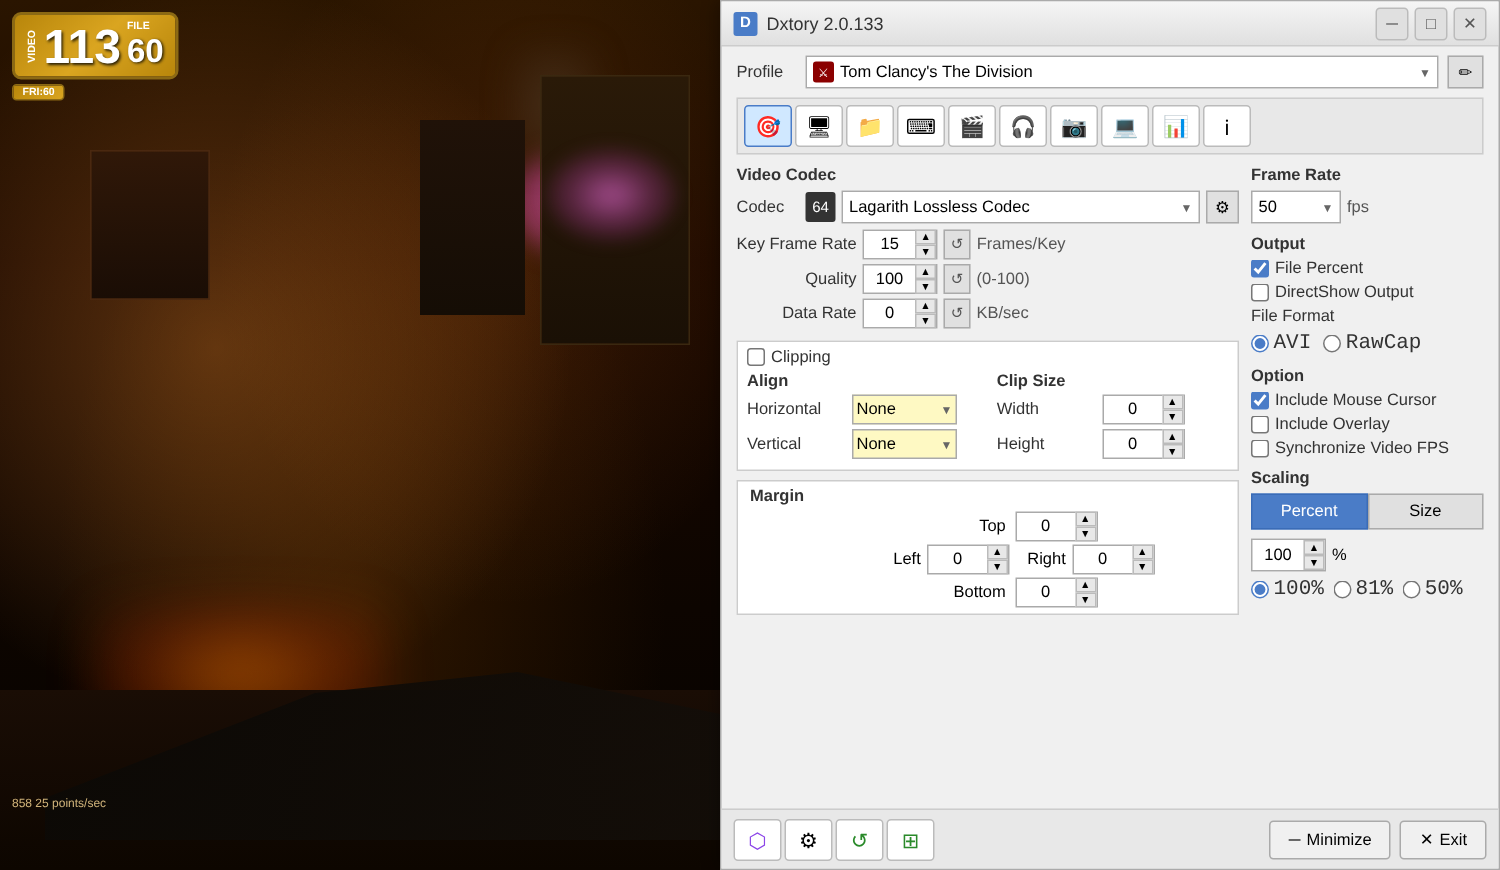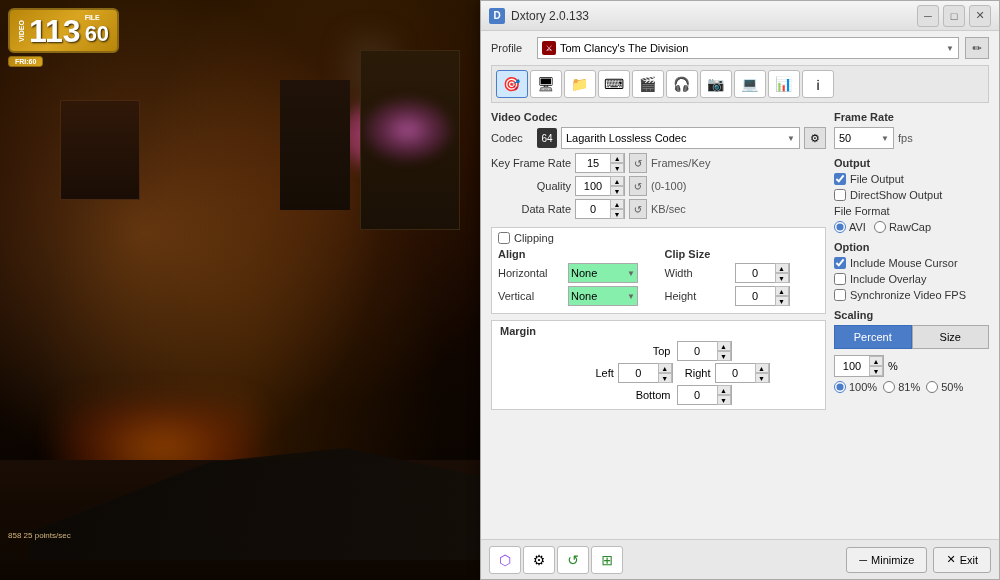--- a/index.html
+++ b/index.html
@@ -418,21 +418,21 @@
       margin-bottom: 3px;
     }
     .clip-row-label {
       font-size: 11px;
       color: #333;
       min-width: 50px;
     }
     .clip-select {
       width: 70px; height: 20px;
       border: 1px solid #aaa;
-      background: #86efac;
+      background: #fef9c3;
       font-size: 11px;
       padding: 0 2px;
       display: flex; align-items: center; justify-content: space-between;
       cursor: pointer;
     }
     .clip-spinbox {
       width: 55px; height: 20px;
       border: 1px solid #aaa;
       background: white;
       display: flex; align-items: center;
@@ -514,22 +514,23 @@
       display: flex;
       align-items: center;
       gap: 3px;
     }
     .radio-input {
       width: 12px; height: 12px;
       cursor: pointer;
       accent-color: #4a7cc7;
     }
     .radio-label {
-      font-size: 11px;
-      color: #333;
+      font-size: 14px;
+      color: #333;
+      font-family: Liberation Mono, monospace;
     }
 
     
     .scaling-section {
       margin-bottom: 8px;
     }
     .scaling-buttons {
       display: flex;
       margin-bottom: 6px;
     }
@@ -859,21 +860,21 @@
               <span class="dropdown-arrow">▼</span>
             </div>
             <span class="framerate-unit">fps</span>
           </div>
         </div>
 
         <div class="output-section">
           <div class="right-panel-title">Output</div>
           <div class="checkbox-row">
             <input type="checkbox" class="checkbox-input" checked="" style="">
-            <label class="checkbox-label">File Output</label>
+            <label class="checkbox-label">File Percent</label>
           </div>
           <div class="checkbox-row">
             <input type="checkbox" class="checkbox-input" style="">
             <label class="checkbox-label">DirectShow Output</label>
           </div>
           <div style="margin-top:4px;">
             <div style="font-size:11px;color:#333;margin-bottom:3px;">File Format</div>
             <div class="radio-group">
               <div class="radio-item">
                 <input type="radio" class="radio-input" name="fileformat" checked="" style="">

